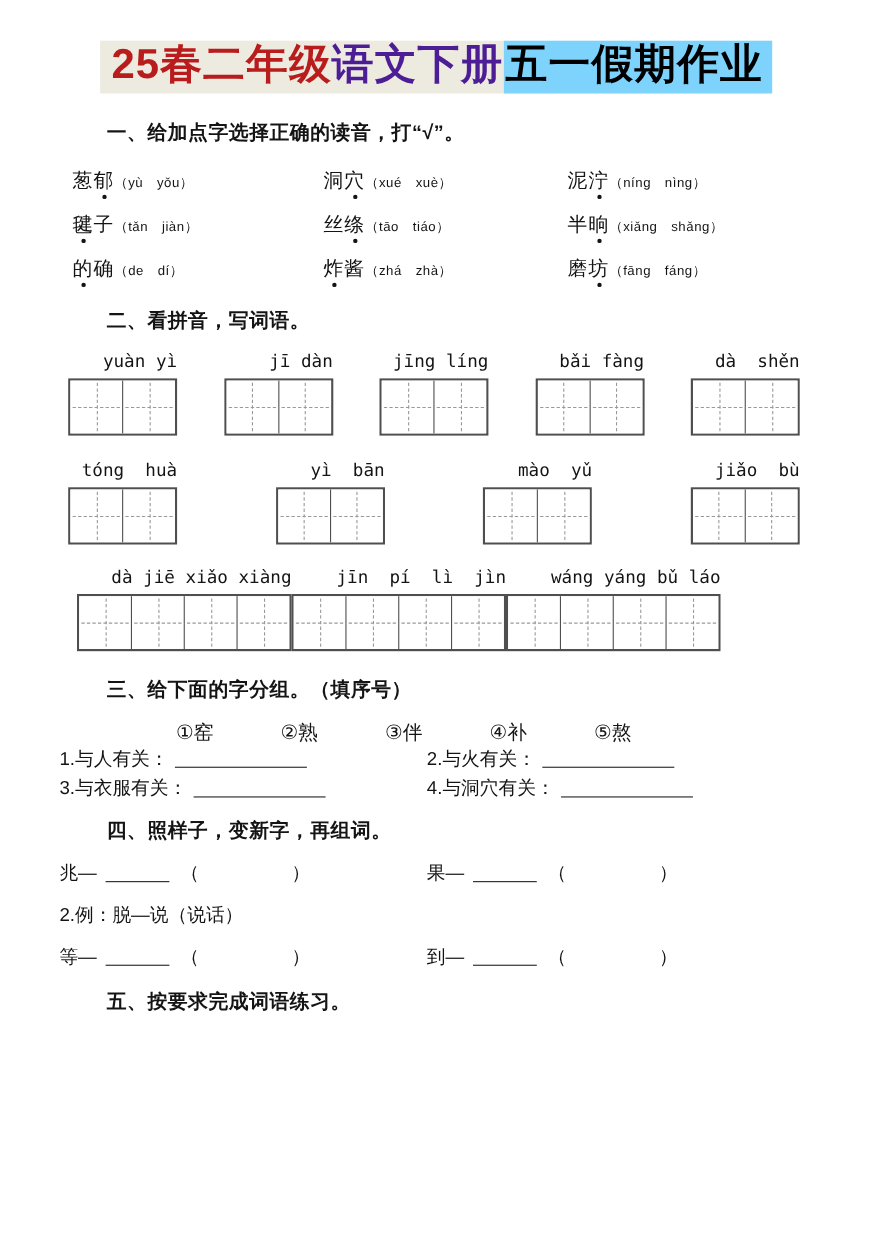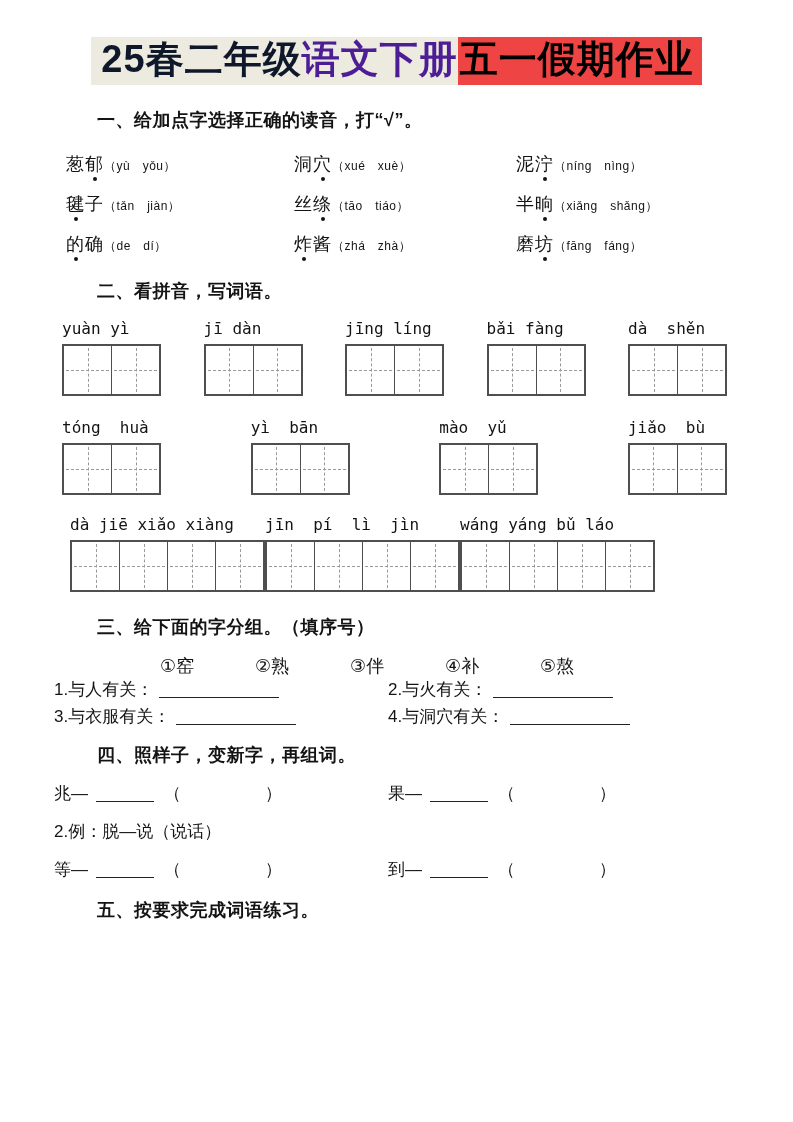--- a/index.html
+++ b/index.html
@@ -7,41 +7,41 @@
     width:793px; height:1122px; background:#ffffff; color:#141414;
     font-family:"Liberation Sans","DejaVu Sans",sans-serif;
     overflow:hidden; position:relative;
   }
   .content { padding:0 46px 0 54px; }
 
   
   .title-row { text-align:center; padding-top:33px; font-weight:bold;
                font-size:38px; line-height:1.38; letter-spacing:1px; white-space:nowrap; }
   .title-band { background:#edeae0; padding:1px 0 5px 10px; }
-  .t-bright { color:#0f172a; }
+  .t-bright { color:#b91c1c; }
   .t-dark   { color:#4c1d95; }
-  .title-hl { background:#ef4444; color:#000; padding:1px 8px 5px 2px; }
+  .title-hl { background:#7dd3fc; color:#000; padding:1px 8px 5px 2px; }
 
   
   .sec-heading { font-size:18px; font-weight:bold; margin-top:23px; letter-spacing:0.5px;margin-left:43px; }
 
   
   .s1-grid { display:grid; grid-template-columns:228px 222px 1fr;
              margin:20px 0 0 12px; row-gap:16px; font-size:18px; }
   .s1-item { white-space:nowrap; }
   .word { letter-spacing:1px; }
   .dot-under { position:relative; display:inline-block; }
   .dot-under::after { content:""; position:absolute; left:50%; transform:translateX(-50%);
                       bottom:-5px; width:4px; height:4px; border-radius:50%; background:#141414; }
   .opts { font-size:12px; letter-spacing:0.5px; }
 
   
   .py-row5 { display:flex; justify-content:space-between; width:665px; margin:16px 0 0 8px; }
   .py-row3 { display:flex; justify-content:space-between; width:520px; margin:20px 0 0 16px; }
-  .py-col  { display:flex; flex-direction:column; align-items:flex-start; }
+  .py-col  { display:flex; flex-direction:column; align-items:flex-end; }
   .py-label { font-size:16px; margin-bottom:6px;
               font-family:"DejaVu Sans Mono","DejaVu Sans",monospace; white-space:pre; }
   .wgrid { display:flex; border:2px solid #4f4f4f; }
   .wcell { width:47px; height:48px; position:relative; background:#fff;
            border-left:1px solid #4f4f4f; }
   .wcell:first-child { border-left:none; }
   .wcell::before { content:""; position:absolute; top:2px; bottom:2px; left:50%;
                    border-left:1px dashed #999; }
   .wcell::after  { content:""; position:absolute; left:2px; right:2px; top:50%;
                    border-top:1px dashed #999; }

